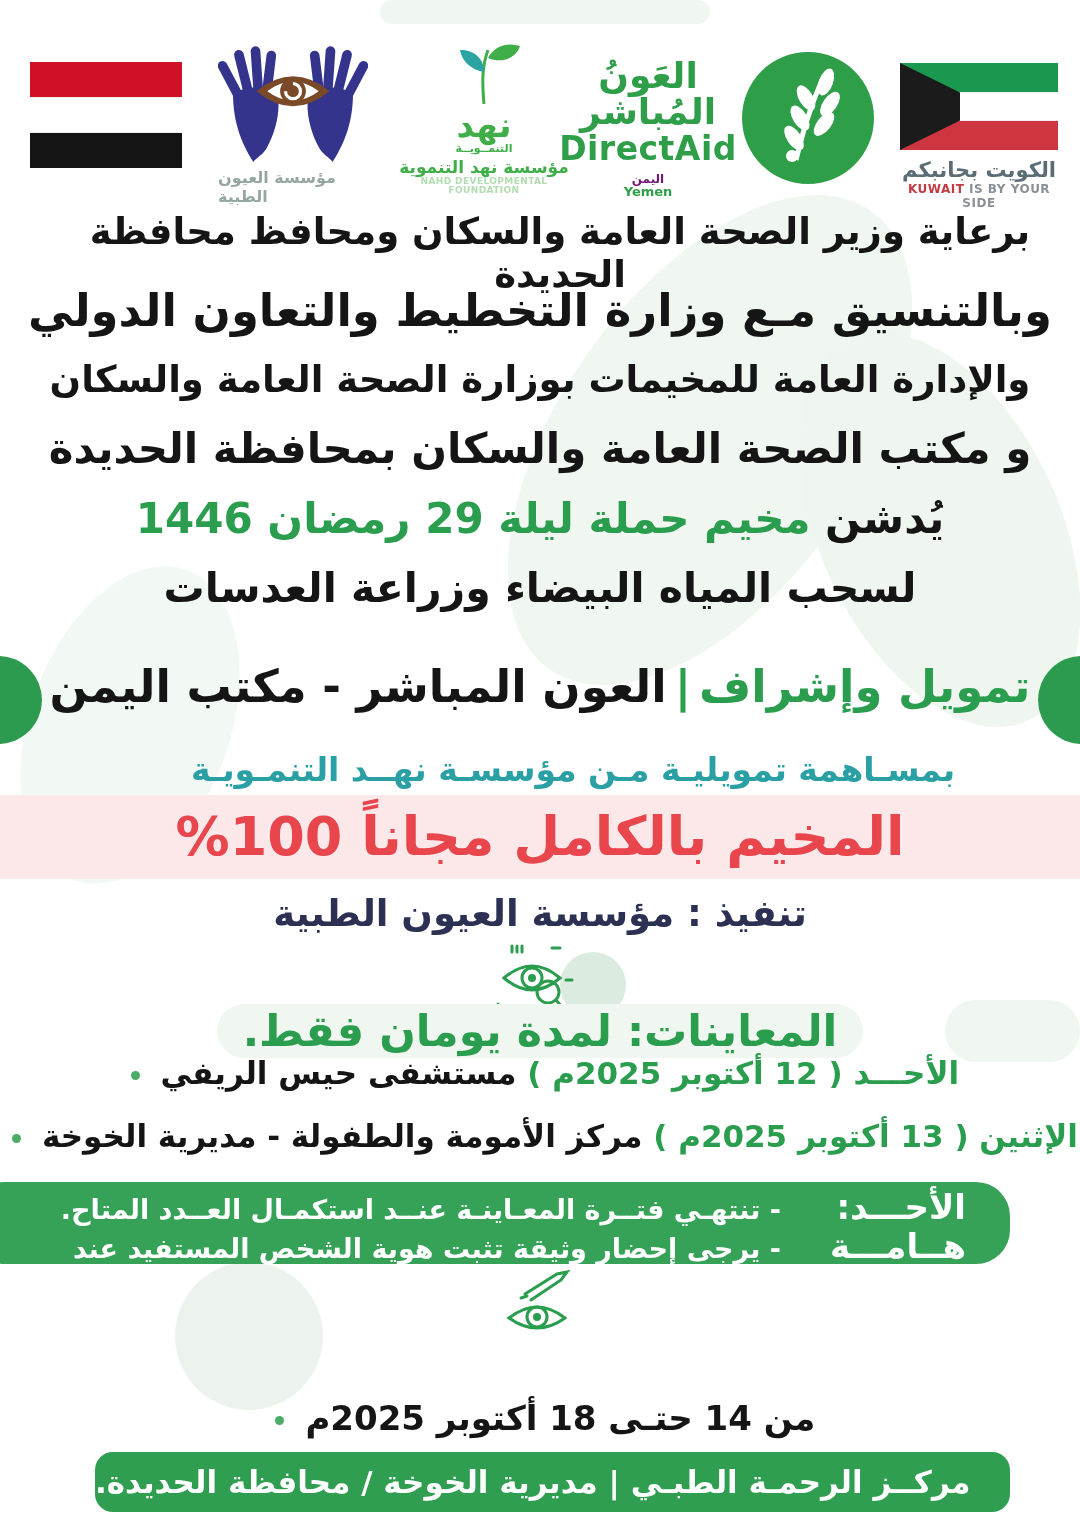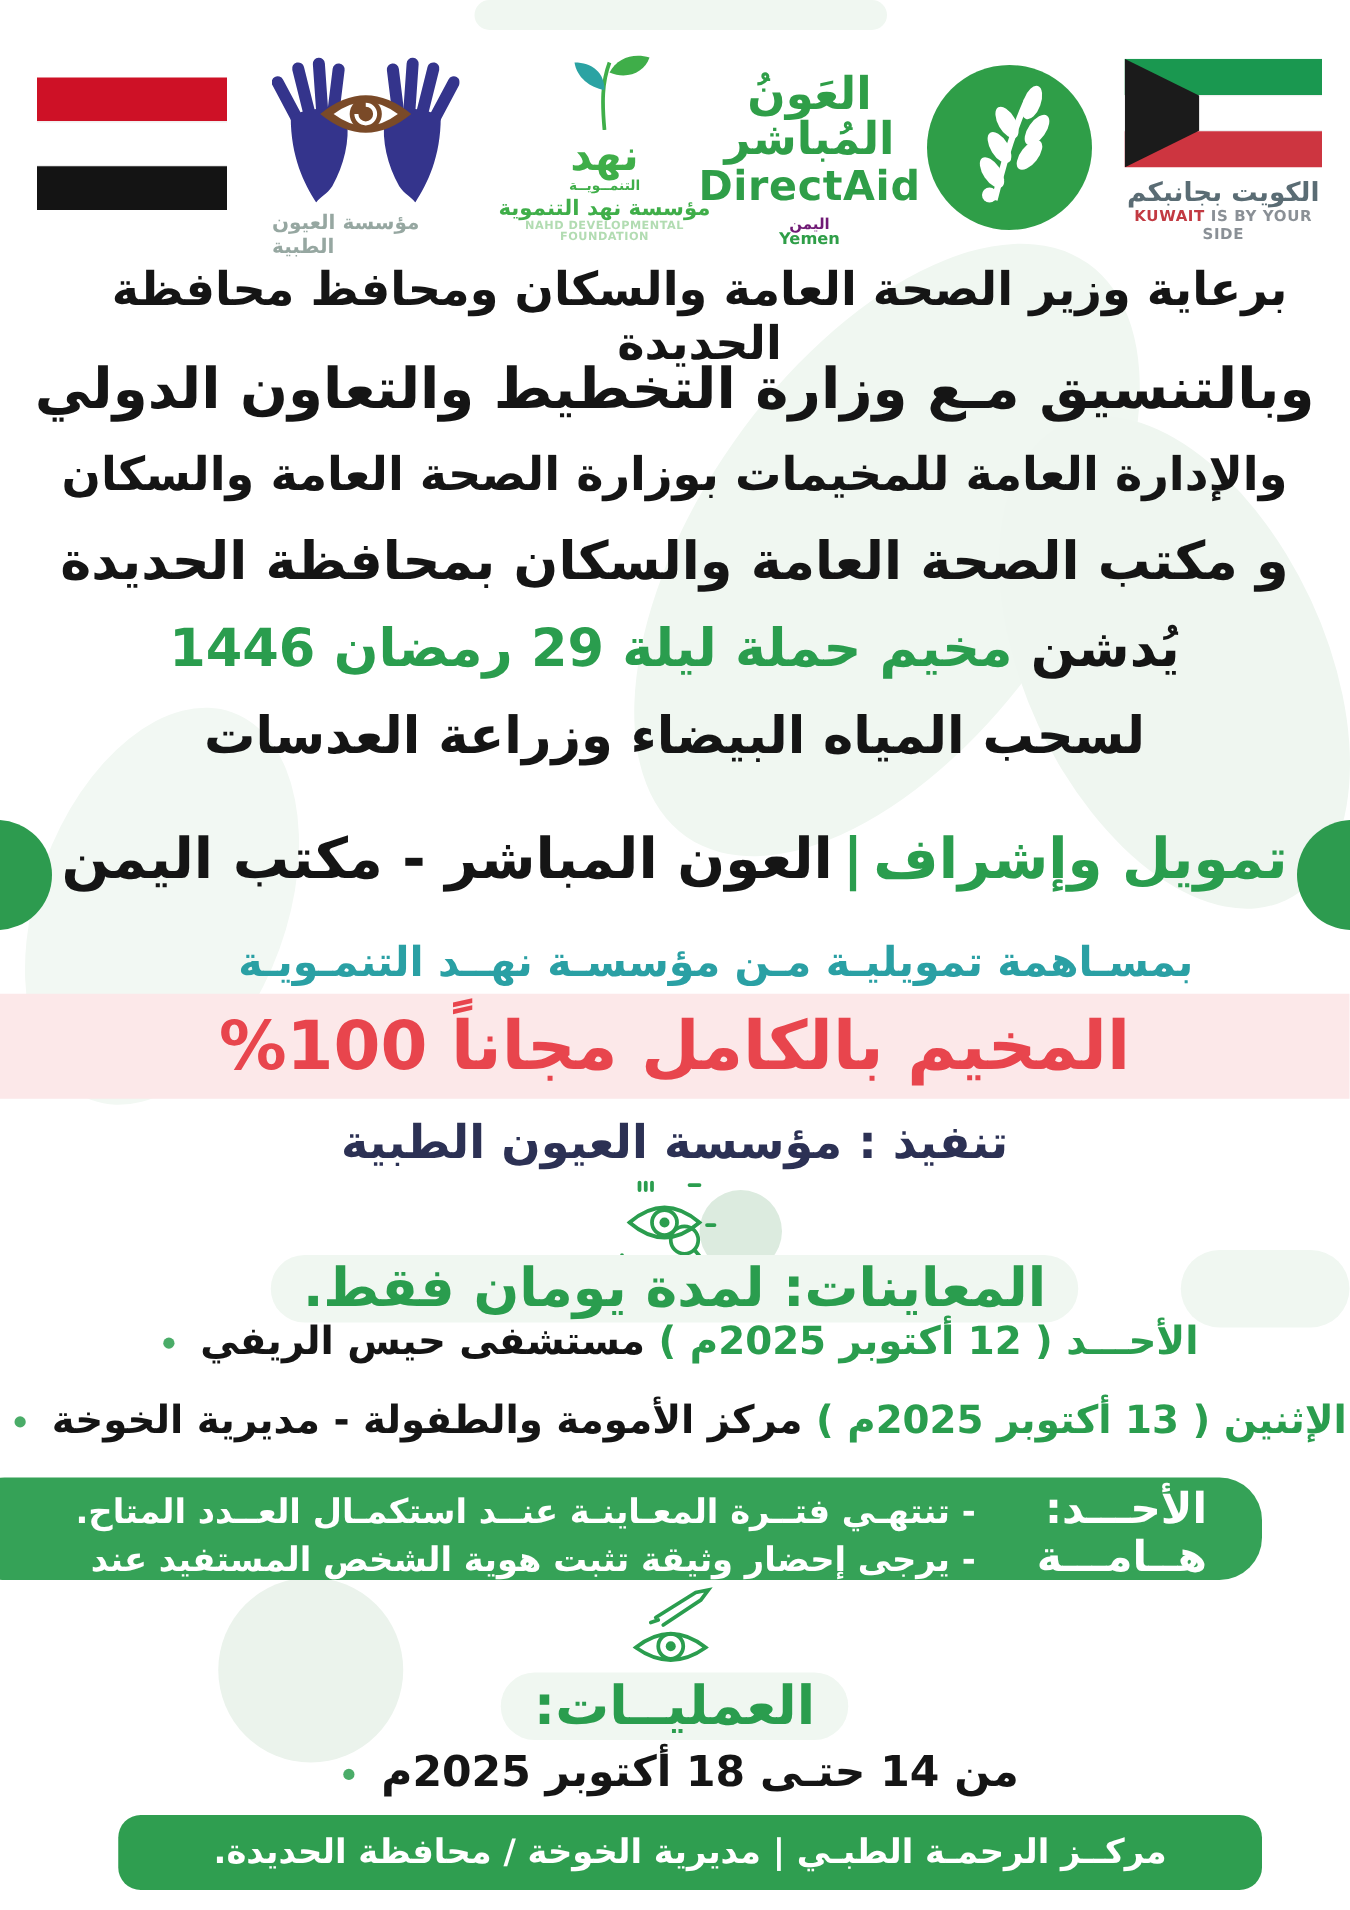--- a/index.html
+++ b/index.html
@@ -28,21 +28,21 @@
   .nahd .n1{color:#3fae49;font-size:34px;font-weight:bold;}
   .nahd .n2{color:#3fae49;font-size:11px;font-weight:bold;letter-spacing:2px;}
   .nahd .n3{color:#3fae49;font-size:17px;font-weight:bold;margin-top:4px;}
   .nahd .n4{color:#b2dcb2;font-size:9px;font-weight:bold;letter-spacing:.4px;}
   .dali{top:58px;left:558px;width:180px;text-align:center;line-height:1;}
   .dali .a1{color:#2f9e48;font-size:36px;font-weight:bold;}
   .dali .a2{color:#2f9e48;font-size:33px;font-weight:bold;letter-spacing:.5px;margin-top:2px;}
   .dali .a3{color:#701a75;font-size:12px;font-weight:bold;margin-top:8px;}
   .dali .a4{color:#2f9e48;font-size:13px;font-weight:bold;}
   .dacircle{top:52px;left:742px;width:132px;height:132px;}
-  .flag-kw{top:47px;left:900px;width:158px;}
+  .flag-kw{top:63px;left:900px;width:158px;}
   .kwflag{position:relative;width:158px;height:87px;overflow:hidden;}
   .kwflag .s{height:29px;}
   .kw-green{background:#1a9850;}
   .kw-white{background:#ffffff;border:1px solid #eee;border-left:none;border-right:none;}
   .kw-red{background:#cd3540;}
   .kw-trap{position:absolute;top:0;left:0;width:60px;height:87px;background:#1b1b1b;clip-path:polygon(0 0,100% 34%,100% 66%,0 100%);}
   .flag-kw .cap1{color:#5a6c74;font-size:21px;font-weight:bold;text-align:center;margin-top:8px;}
   .flag-kw .cap2{font-size:12px;font-weight:bold;text-align:center;letter-spacing:.5px;color:#8a9096;}
   .flag-kw .cap2 .kwred{color:#c23a42;}
   
@@ -68,21 +68,21 @@
   .bullet-line{font-size:31px;}
   .sun{top:1055px;}
   .mon{top:1118px;}
   .dot{display:inline-block;width:9px;height:9px;border-radius:50%;background:#2a9d4e;vertical-align:middle;margin:0 10px;opacity:.85;}
   .notes{position:absolute;top:1182px;left:-30px;width:1040px;height:82px;background:#35a257;border-radius:34px;z-index:2;direction:rtl;padding:6px 44px 6px 20px;color:#ffffff;}
   .nrow{display:flex;align-items:baseline;line-height:1.15;}
   .nlabel{font-size:34px;font-weight:bold;min-width:185px;white-space:nowrap;}
   .ntext{font-size:27px;font-weight:bold;}
   .opsheading{top:1340px;font-size:43px;color:#2a9d4e;}
   .opsdate{top:1398px;font-size:34px;}
-  .bottombanner{position:absolute;top:1452px;left:95px;width:915px;height:60px;background:#2f9e50;border-radius:18px;z-index:2;color:#fff;text-align:center;font-weight:bold;font-size:27px;line-height:60px;direction:rtl;}
+  .bottombanner{position:absolute;top:1452px;left:95px;width:915px;height:60px;background:#2f9e50;border-radius:18px;z-index:2;color:#fff;text-align:left;font-weight:bold;font-size:31px;line-height:60px;direction:rtl;}
   .icon-abs{position:absolute;z-index:2;}
 </style>
 </head>
 <body>
 
 <div class="poster">
 
   <div class="wm wm1"></div>
   <div class="wm wm2"></div>
   <div class="wm wm3"></div>
@@ -229,20 +229,19 @@
     <svg width="86" height="72" viewBox="0 0 86 72">
       <g stroke="#2a9d4e" stroke-width="3" fill="none" stroke-linecap="round">
         <path d="M30 26 L62 6 L72 4 L66 12 L36 32"></path>
         <path d="M26 30 L32 28"></path>
         <path d="M14 50 Q42 28 70 50 Q42 70 14 50 Z"></path>
         <circle cx="42" cy="49" r="10"></circle>
         <circle cx="42" cy="49" r="4" fill="#2a9d4e" stroke="none"></circle>
       </g>
     </svg>
   </div>
-  <div class="tline opsheading"><span class="pill">العمليــات:</span></div>
   <div class="tline opsdate">
     <span>من 14 حتـى 18 أكتوبر 2025م</span>
     <span class="dot"></span>
   </div>
   <div class="bottombanner">مركــز الرحمـة الطبـي | مديرية الخوخة / محافظة الحديدة.</div>
 
 </div>
 
 </body></html>

